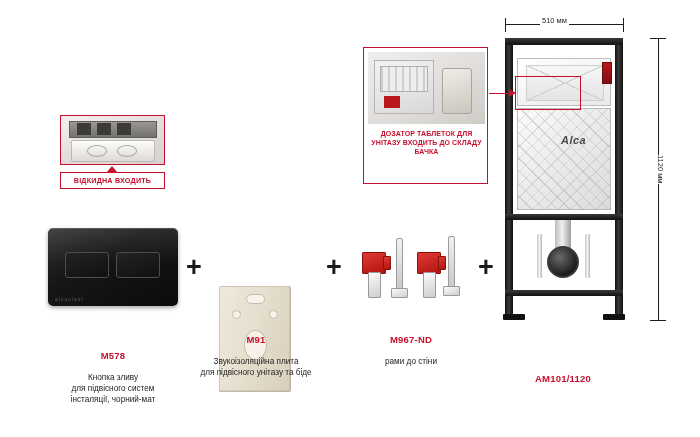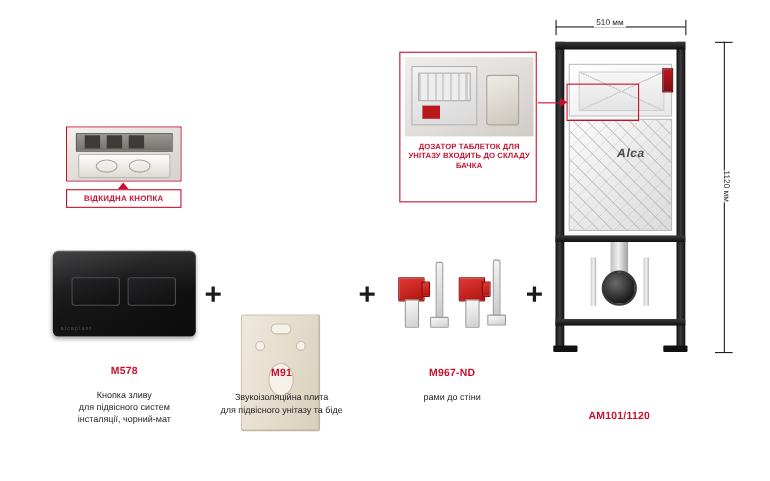--- a/index.html
+++ b/index.html
@@ -186,21 +186,21 @@
       <div class="abs" style="left:8px; top:5px; width:88px; height:17px; background:linear-gradient(180deg,#9a9893,#74726e); border:1px solid #5f5d59;"></div>
       <div class="abs" style="left:16px; top:7px; width:14px; height:12px; background:#3d3b38;"></div>
       <div class="abs" style="left:36px; top:7px; width:14px; height:12px; background:#3d3b38;"></div>
       <div class="abs" style="left:56px; top:7px; width:14px; height:12px; background:#3d3b38;"></div>
       <div class="abs" style="left:10px; top:24px; width:84px; height:22px; background:linear-gradient(180deg,#fdfdfd,#dedad5); border:1px solid #bdb9b4; border-radius:2px;"></div>
       <div class="abs" style="left:26px; top:29px; width:20px; height:12px; border:1.2px solid #a9a5a0; border-radius:50%;"></div>
       <div class="abs" style="left:56px; top:29px; width:20px; height:12px; border:1.2px solid #a9a5a0; border-radius:50%;"></div>
     </div>
   </div>
   <div class="cal-arrow-up" style="left:107px; top:166px;"></div>
-  <div class="callout-label abs" style="left:60px; top:172px; width:105px;">ВІДКИДНА КНОПКА</div>
+  <div class="callout-label abs" style="left:60px; top:172px; width:105px;">ВІДКИДНА ВХОДИТЬ</div>
 
   <div class="m578 abs" style="left:48px; top:228px; width:130px; height:78px;">
     <div class="key" style="left:17px; top:24px; width:44px; height:26px;"></div>
     <div class="key" style="left:68px; top:24px; width:44px; height:26px;"></div>
     <div class="brand">alcaplast</div>
   </div>
 
   <div class="plus abs" style="left:186px; top:254px;">+</div>
 
   <div class="m91-wrap abs" style="left:219px; top:208px; width:72px; height:106px;">
@@ -282,21 +282,21 @@
   <div class="dim-line-h" style="left:505px; top:24px; width:118px;"></div>
   <div class="tick-v" style="left:505px; top:18px; height:14px;"></div>
   <div class="tick-v" style="left:623px; top:18px; height:14px;"></div>
   <div class="dim-text" style="left:540px; top:16px;">510 мм</div>
 
   <div class="dim-line-v" style="left:658px; top:38px; height:282px;"></div>
   <div class="tick-h" style="left:650px; top:38px; width:16px;"></div>
   <div class="tick-h" style="left:650px; top:320px; width:16px;"></div>
   <div class="dim-text vert" style="left:654px; top:155px;">1120 мм</div>
 
-  <div class="caption abs" style="left:28px; top:332px; width:170px;">
+  <div class="caption abs" style="left:28px; top:350px; width:170px;">
     <div class="code">M578</div>
     <div class="desc">
       <div>Кнопка зливу</div>
       <div>для підвісного систем</div>
       <div>інсталяції, чорний-мат</div>
     </div>
   </div>
 
   <div class="caption abs" style="left:178px; top:334px; width:156px;">
     <div class="code">M91</div>

